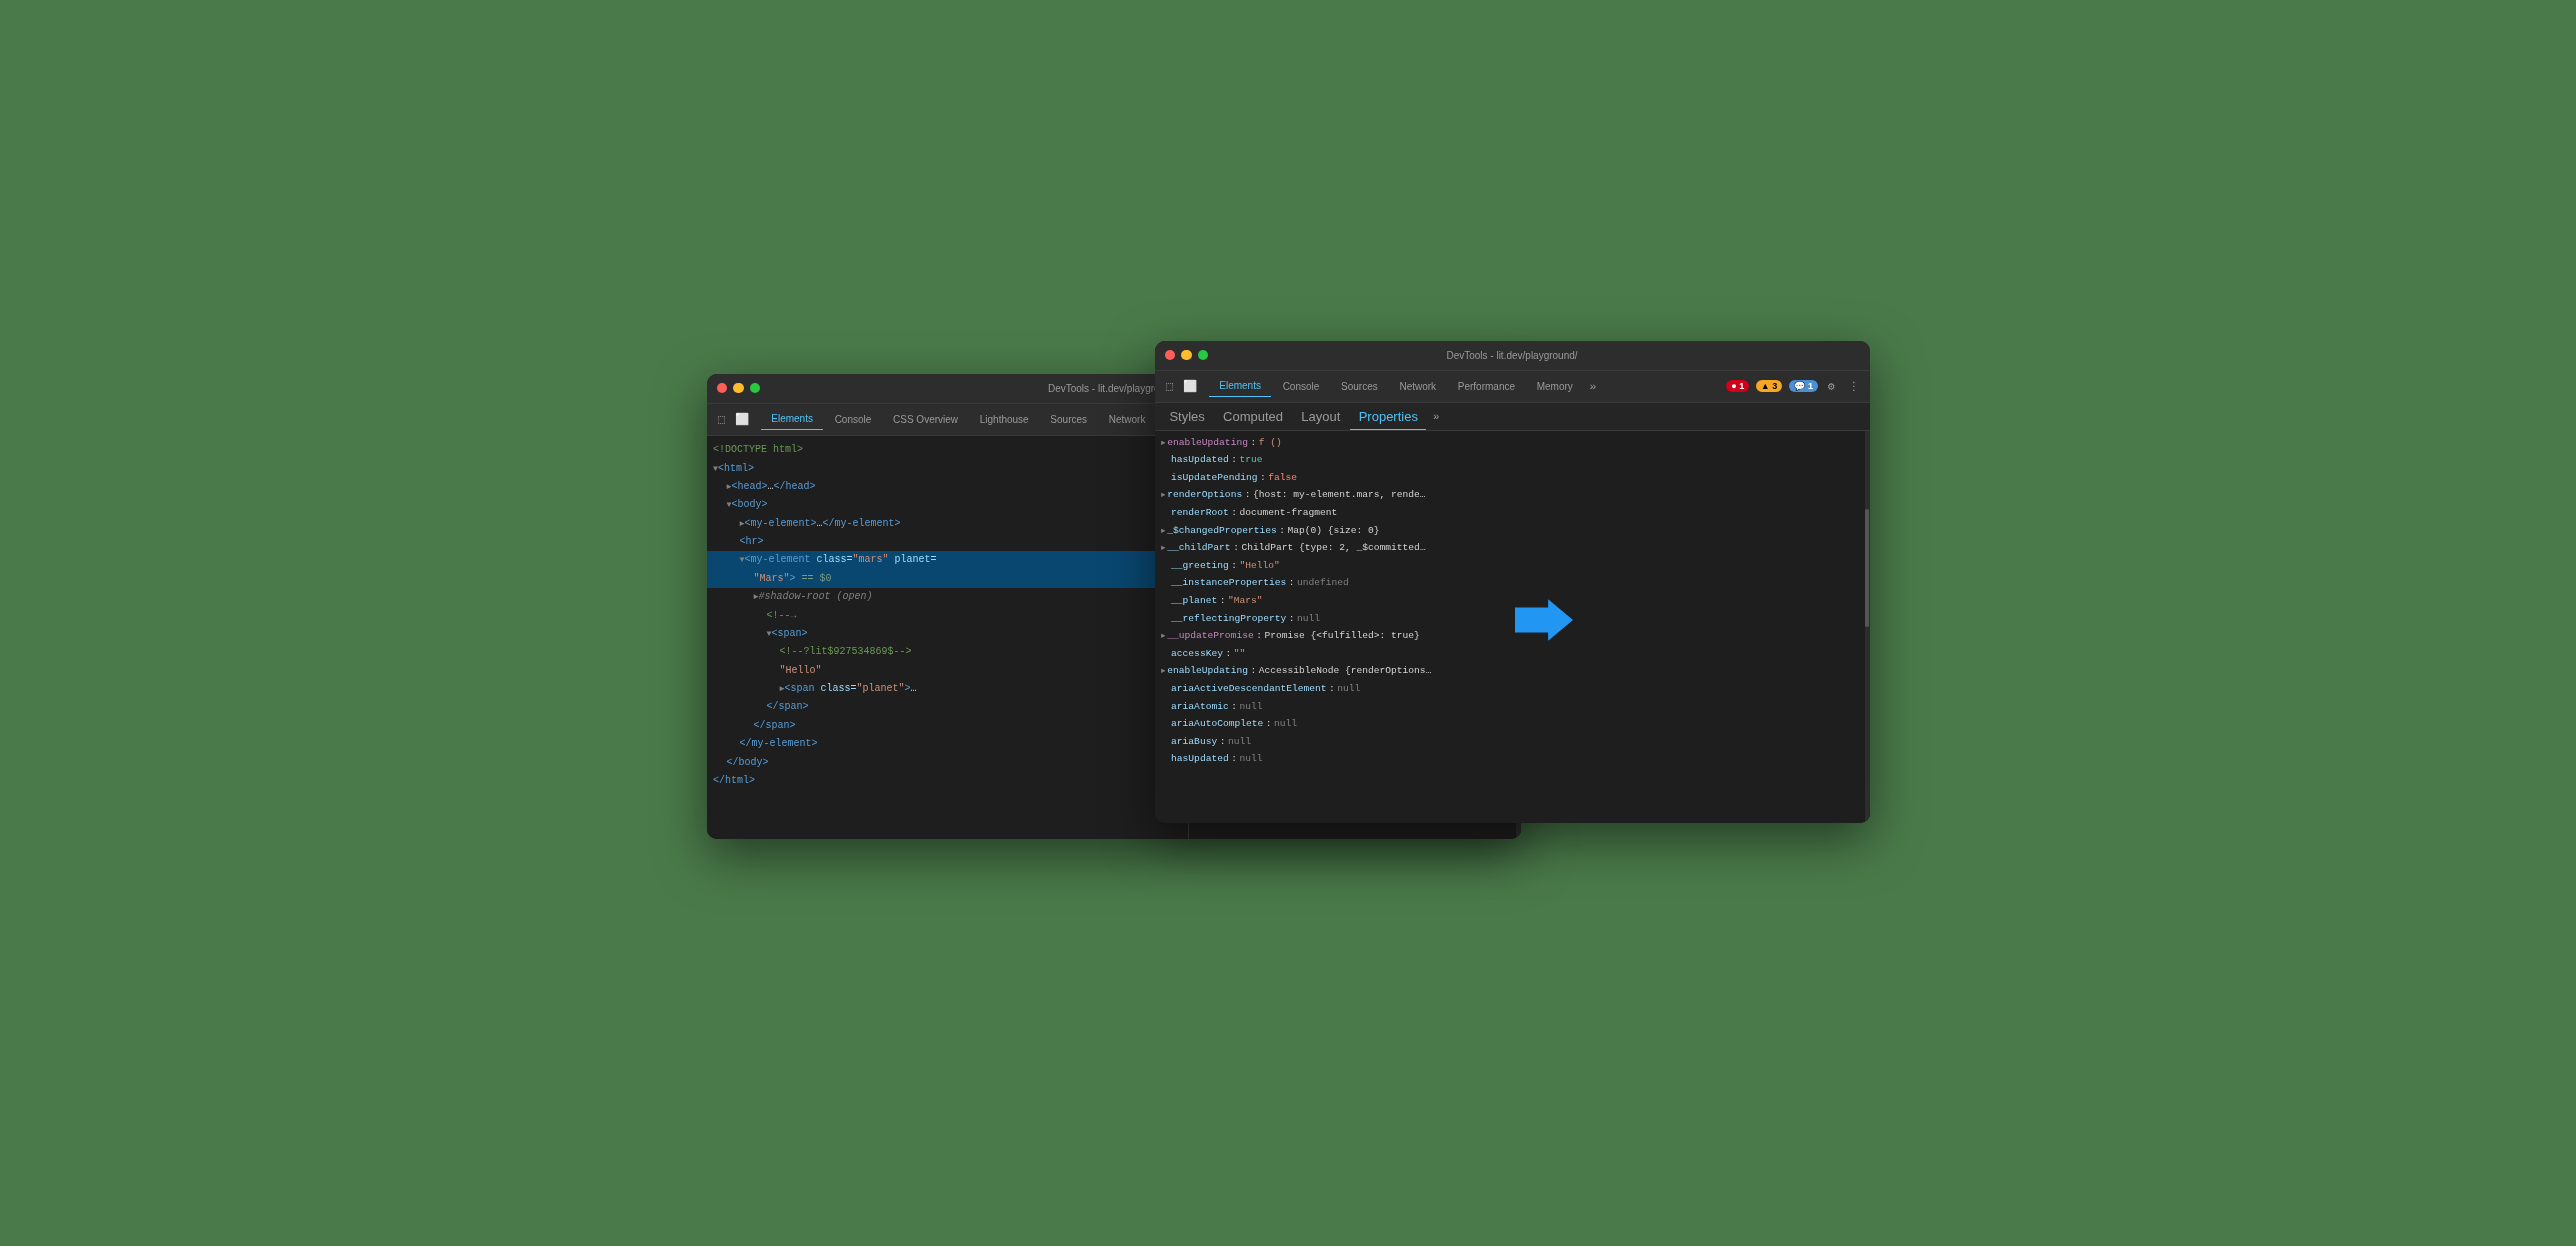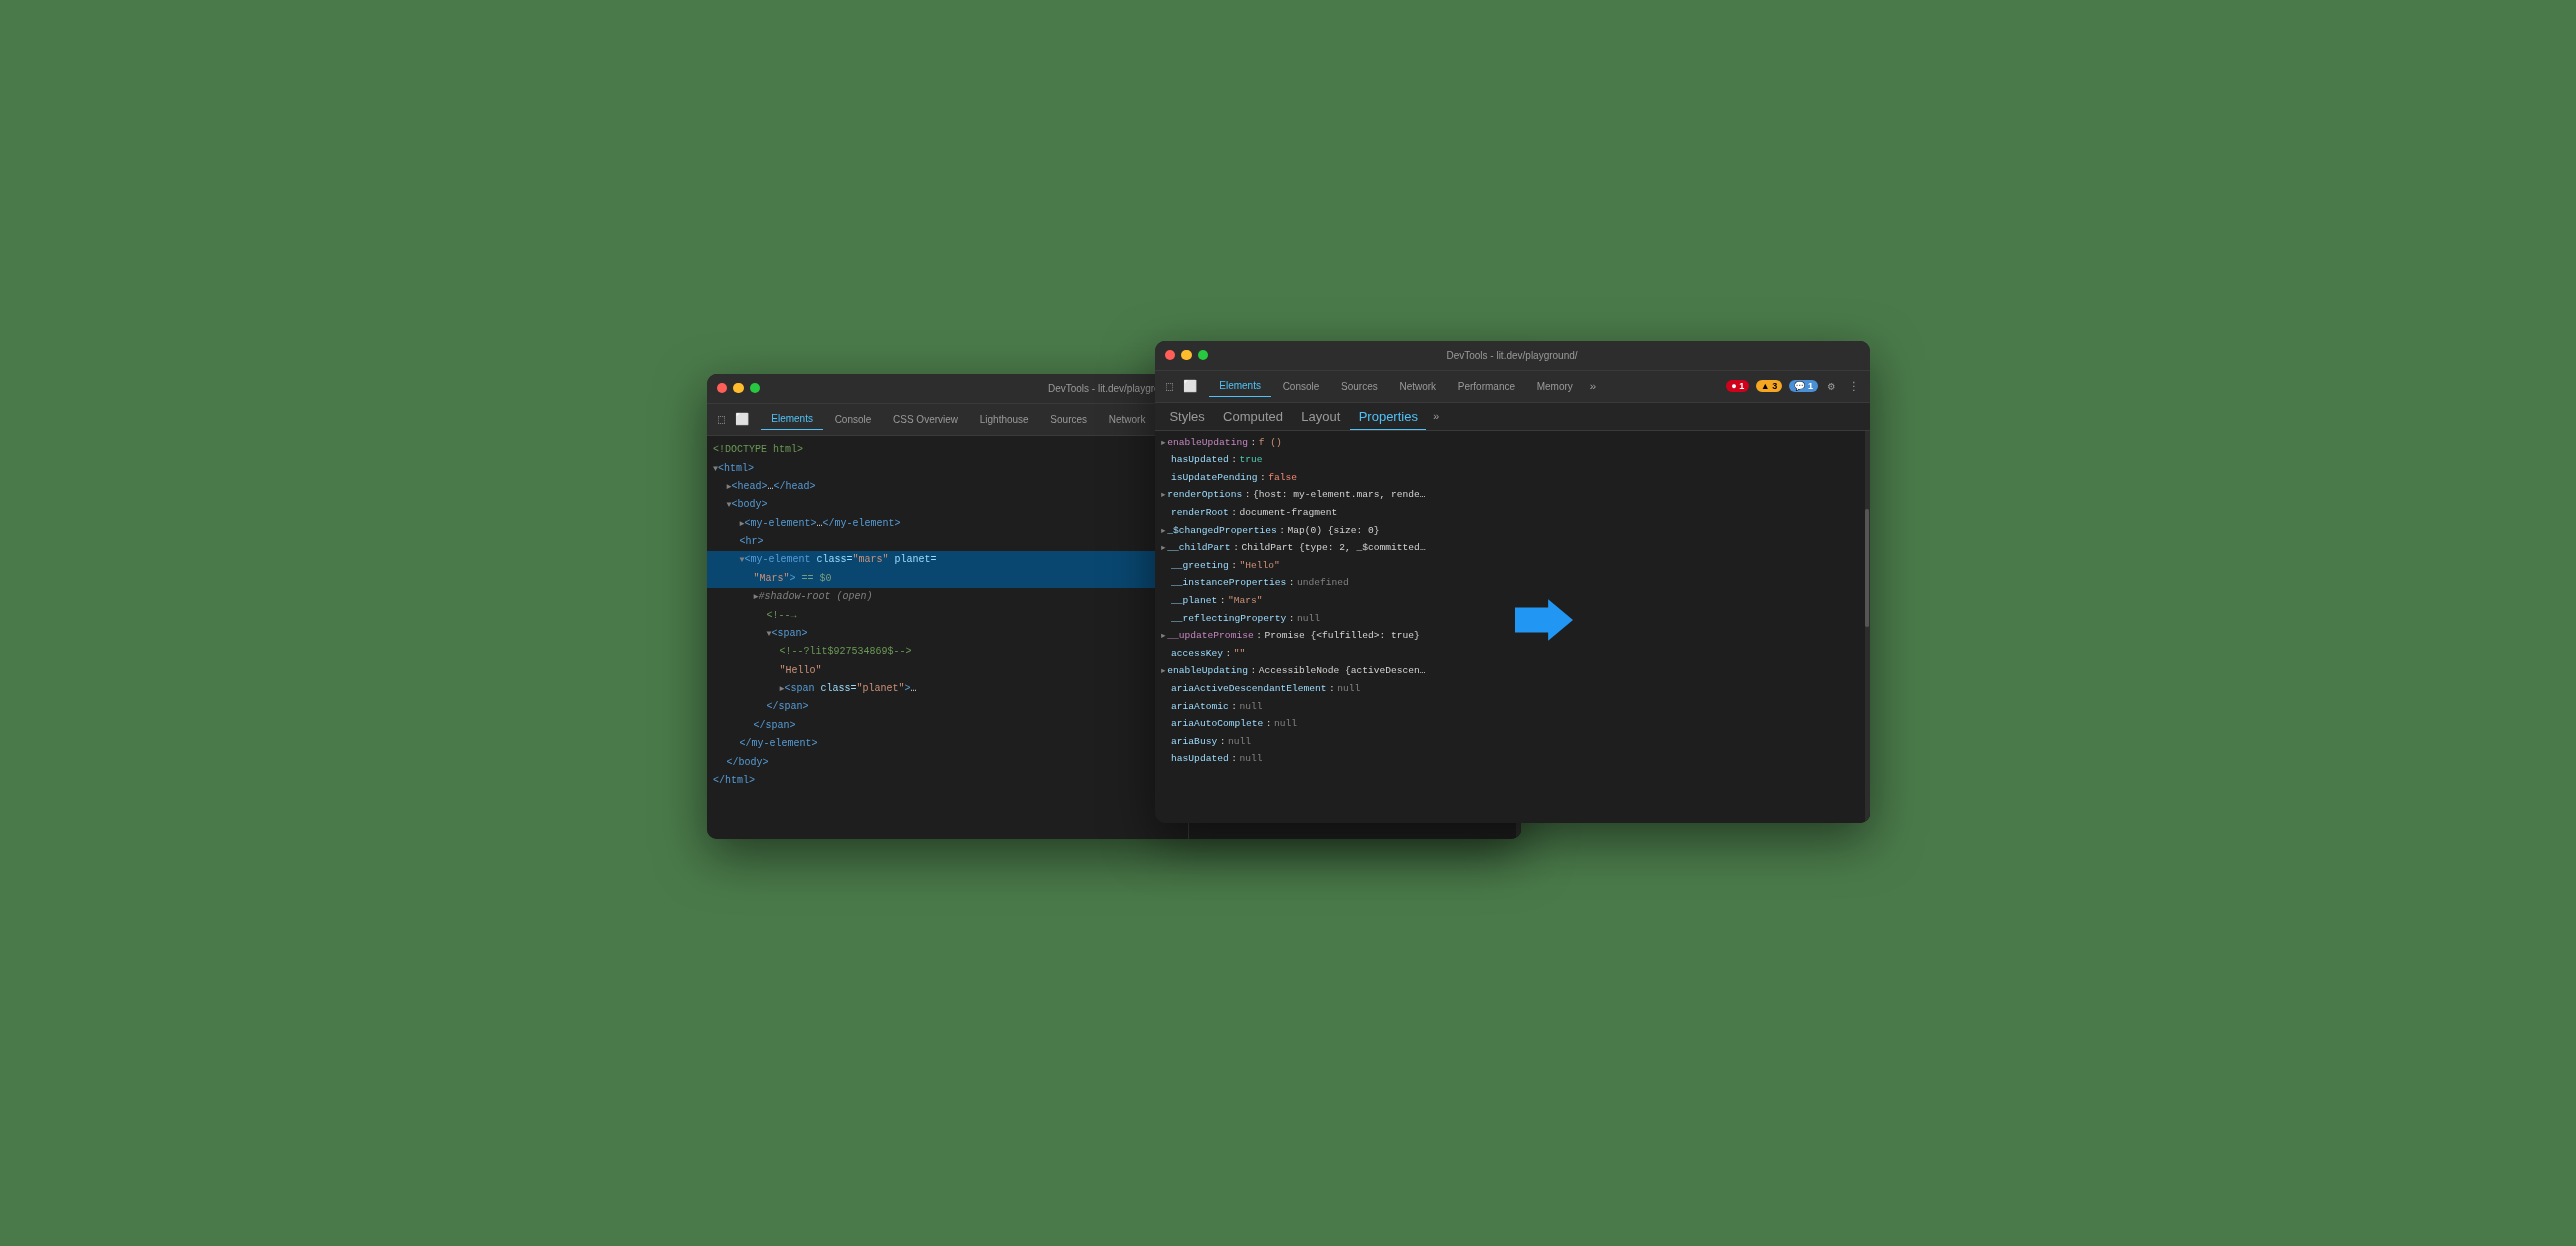--- a/index.html
+++ b/index.html
@@ -632,21 +632,21 @@
           <div class="prop-line">
               <span style="width:10px;display:inline-block;"></span>
               <span class="prop-key">accessKey</span>
               <span class="prop-colon">:</span> 
               <span class="prop-value-string">""</span>
             </div>
           <div class="prop-line">
               <span class="prop-expand">►</span>
               <span class="prop-key">enableUpdating</span>
               <span class="prop-colon">:</span> 
-              <span style="color:#d4d4d4;">AccessibleNode {activeDescen…</span>
+              <span style="color:#d4d4d4;">AccessibleNode {renderOptions…</span>
             </div>
           <div class="prop-line">
               <span style="width:10px;display:inline-block;"></span>
               <span class="prop-key">ariaActiveDescendantElement</span>
               <span class="prop-colon">:</span> 
               <span class="prop-value-null">null</span>
             </div>
           <div class="prop-line">
               <span style="width:10px;display:inline-block;"></span>
               <span class="prop-key">ariaAtomic</span>

